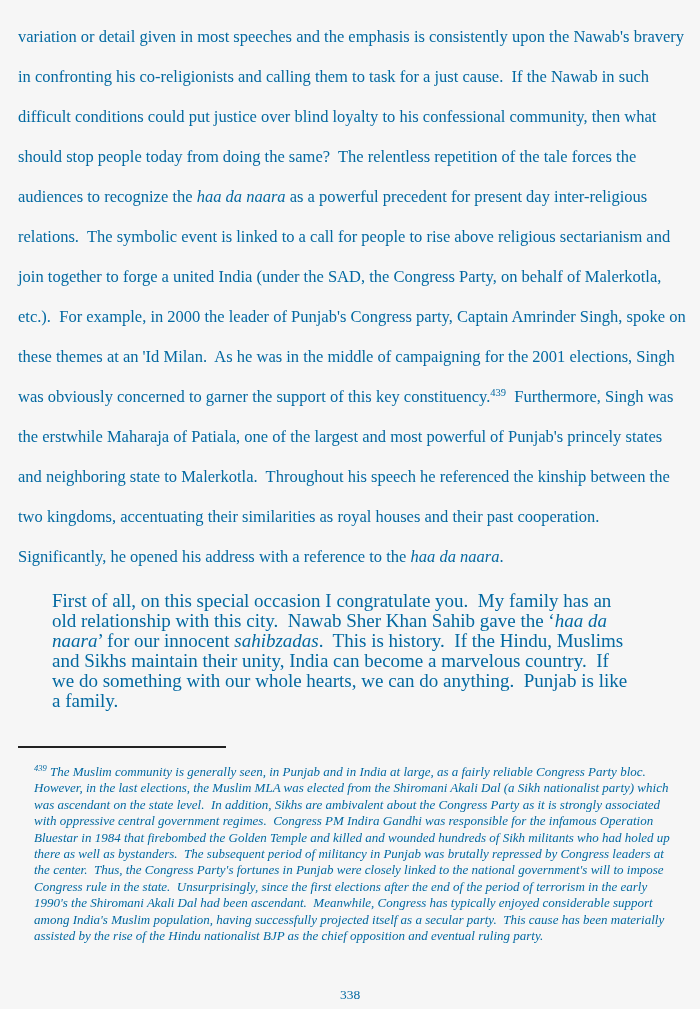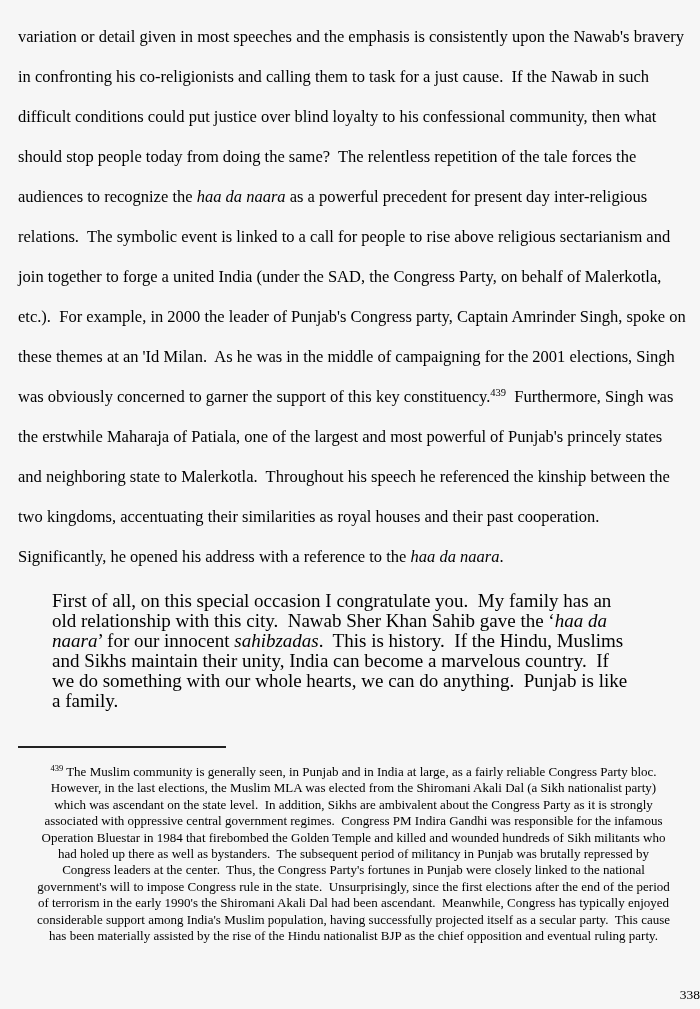--- a/index.html
+++ b/index.html
@@ -5,21 +5,21 @@
   html, body {
     margin: 0;
     padding: 0;
     background: #e8e8e8;
   }
   .page {
     position: relative;
     width: 700px;
     height: 1009px;
     background: #f6f6f6;
-    color: #000000;
+    color: #0369a1;
     font-family: "Liberation Serif", "DejaVu Serif", serif;
     overflow: hidden;
     box-sizing: border-box;
     padding: 17px 11px 0 18px;
   }
   .body-paragraph {
     margin: 0;
     font-size: 16.5px;
     line-height: 40px;
     white-space: pre-wrap;
@@ -49,31 +49,32 @@
     width: 208px;
     border: 0;
     border-top: 2px solid #222222;
     margin: 0 0 8px 0;
   }
   .footnote-text {
     margin: 16px;
     font-size: 13px;
     line-height: 16.4px;
     white-space: pre-wrap;
-    text-align: center;
+    text-align: left;
+    font-style: italic;
   }
   .footnote-text .sup-run {
     font-size: 8.5px;
   }
   .page-number {
     position: absolute;
     left: 0;
     right: 0;
     bottom: 6px;
-    text-align: right;
+    text-align: center;
     font-size: 13.5px;
     line-height: 16px;
   }
 </style>
 </head>
 <body>
 
 <div class="page">
 
   <p class="body-paragraph"><span>variation or detail given in most speeches and the emphasis is consistently upon the Nawab's bravery in confronting his co-religionists and calling them to task for a just cause.  If the Nawab in such difficult conditions could put justice over blind loyalty to his confessional community, then what should stop people today from doing the same?  The relentless repetition of the tale forces the audiences to recognize the </span><span class="italic-run">haa da naara</span><span> as a powerful precedent for present day inter-religious relations.  The symbolic event is linked to a call for people to rise above religious sectarianism and join together to forge a united India (under the SAD, the Congress Party, on behalf of Malerkotla, etc.).  For example, in 2000 the leader of Punjab's Congress party, Captain Amrinder Singh, spoke on these themes at an 'Id Milan.  As he was in the middle of campaigning for the 2001 elections, Singh was obviously concerned to garner the support of this key constituency.</span><span class="sup-run">439</span><span>  Furthermore, Singh was the erstwhile Maharaja of Patiala, one of the largest and most powerful of Punjab's princely states and neighboring state to Malerkotla.  Throughout his speech he referenced the kinship between the two kingdoms, accentuating their similarities as royal houses and their past cooperation.  Significantly, he opened his address with a reference to the </span><span class="italic-run">haa da naara</span><span>.</span></p>

